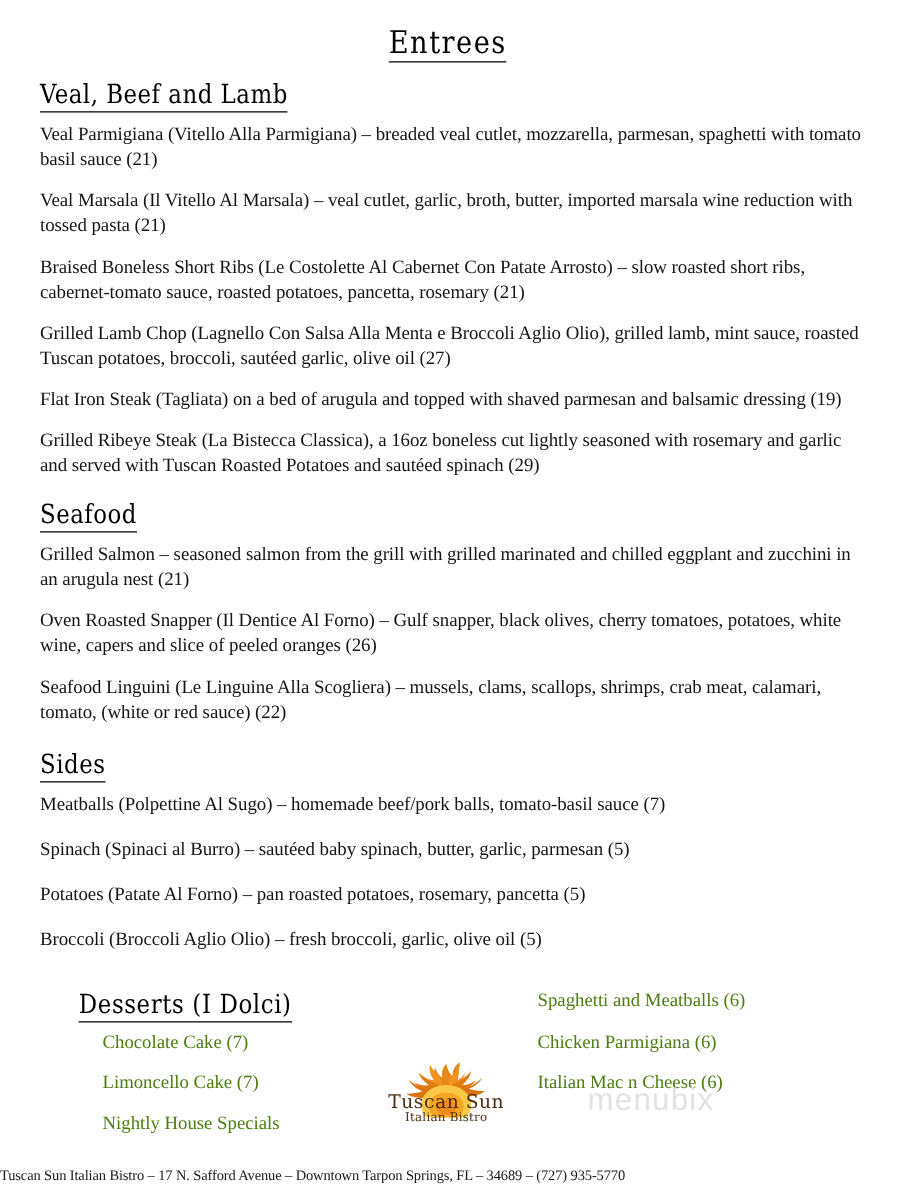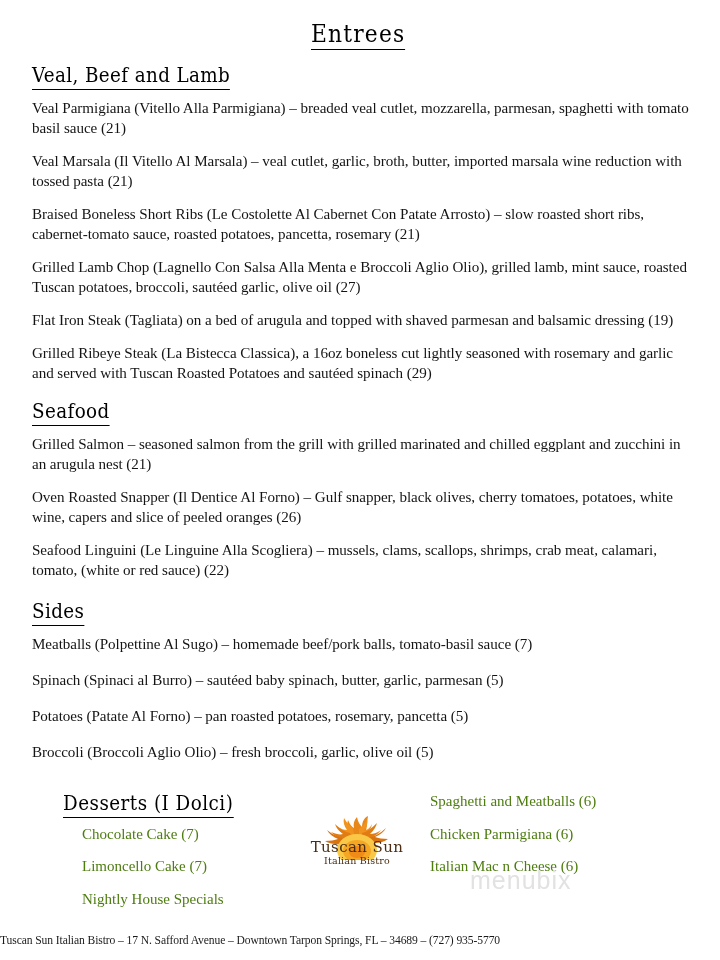--- a/index.html
+++ b/index.html
@@ -116,21 +116,21 @@
     letter-spacing: 1px;
     color: #e2e2e2;
     user-select: none;
     pointer-events: none;
   }
 
   
   .logo {
     position: absolute;
     left: 298px;
-    top: 814px;
+    top: 848px;
     width: 118px;
     height: 68px;
     text-align: center;
   }
   .logo-sun {
     position: absolute;
     left: 17px;
     top: 0px;
     width: 84px;
     height: 46px;

